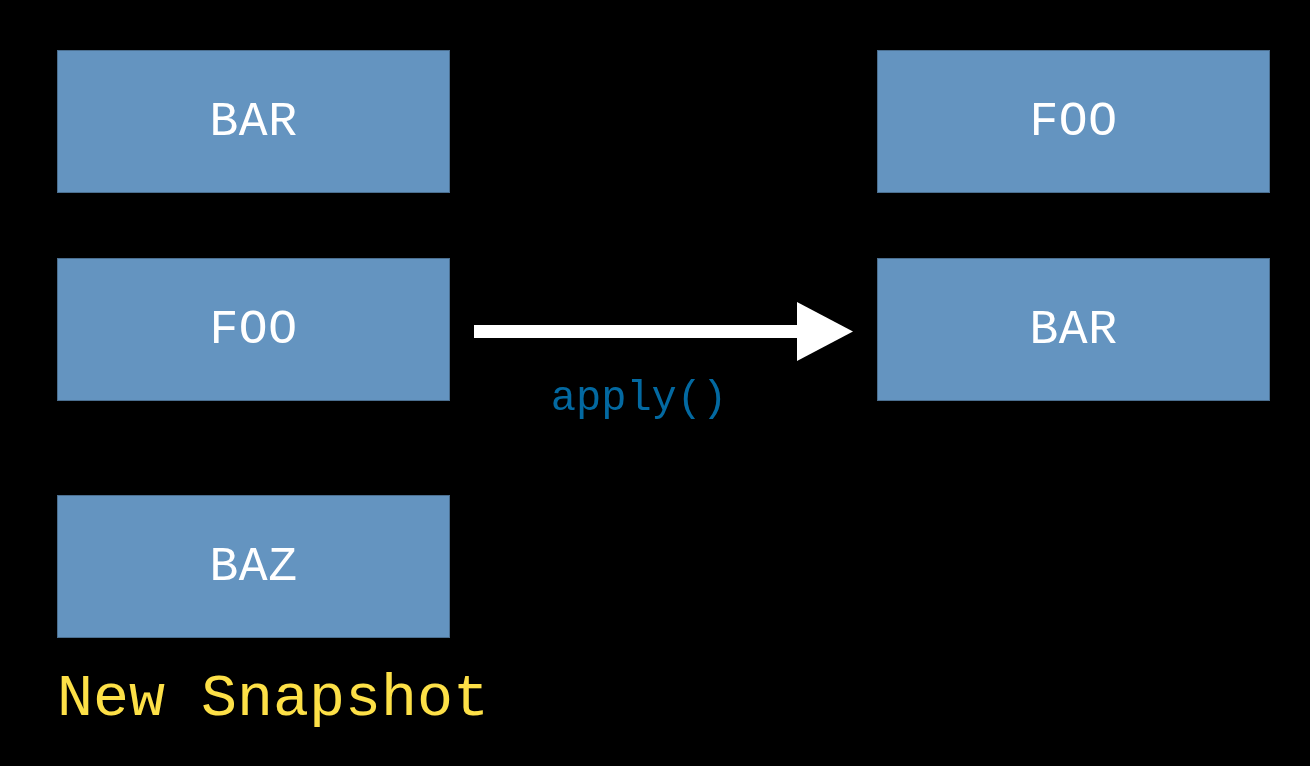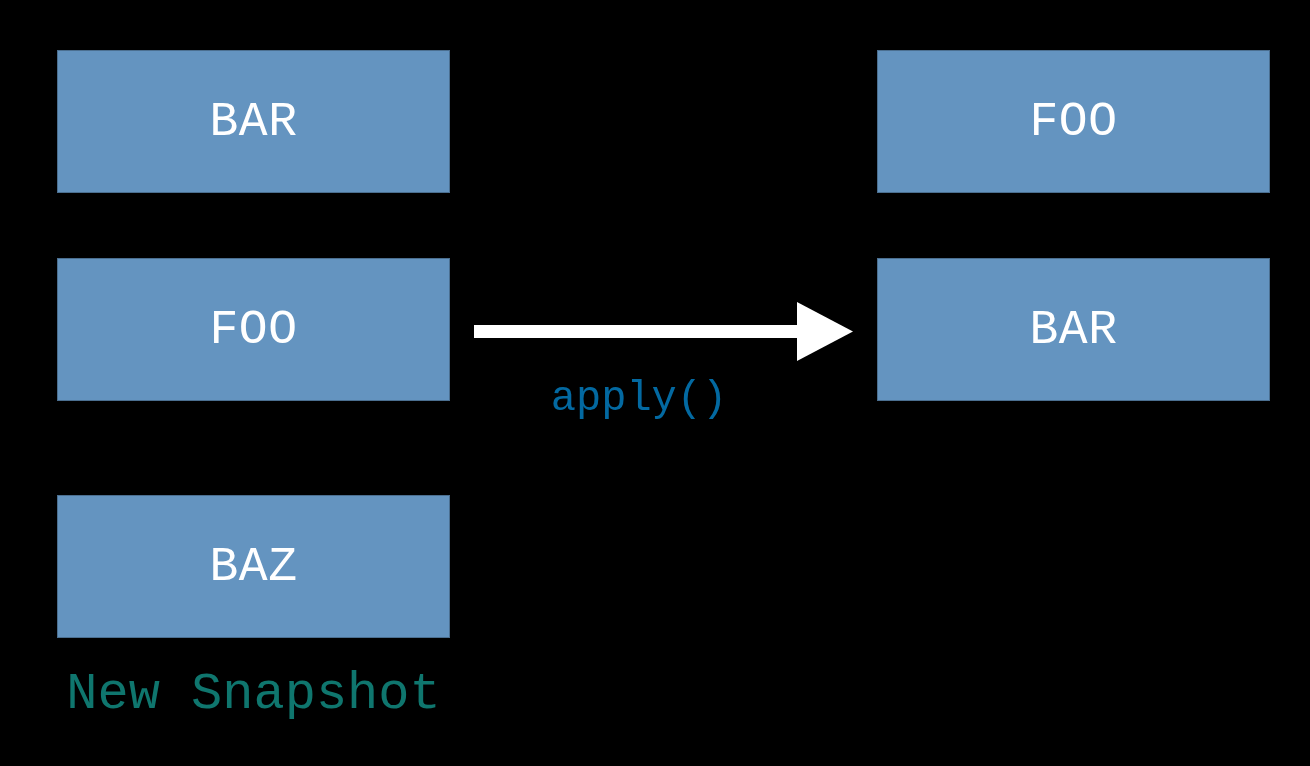--- a/index.html
+++ b/index.html
@@ -35,22 +35,22 @@
   .col-left  { left: 57px; }
   .col-right { left: 877px; }
   .row-1 { top: 50px; }
   .row-2 { top: 258px; }
   .row-3 { top: 451px; margin-top: 44px; }
   .caption {
     position: absolute;
     top: 666px;
     width: 393px;
     text-align: center;
-    color: #0f766e;
-    font-size: 52px;
+    color: #fde047;
+    font-size: 60px;
     line-height: 1.1;
     white-space: nowrap;
   }
   .arrow-layer {
     position: absolute;
     left: 0;
     top: 0;
     width: 1310px;
     height: 766px;
     pointer-events: none;

